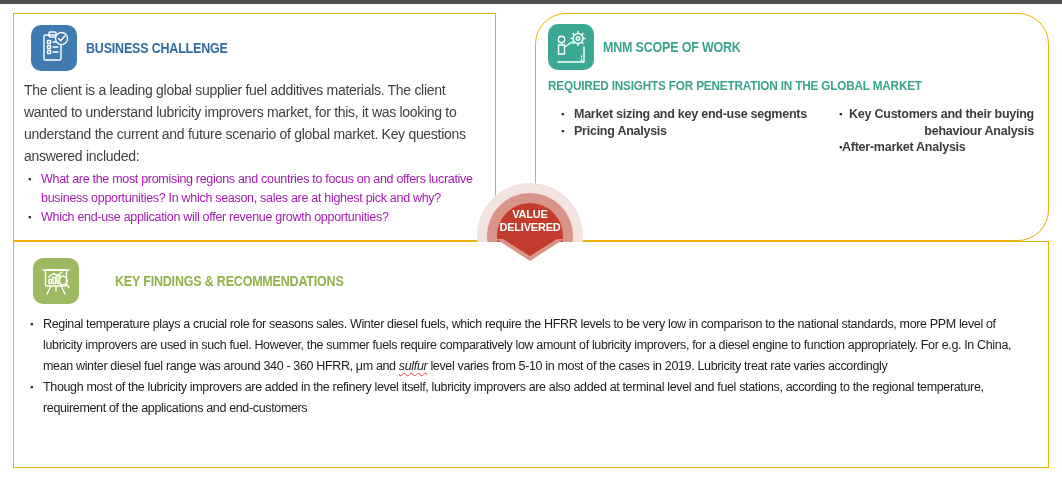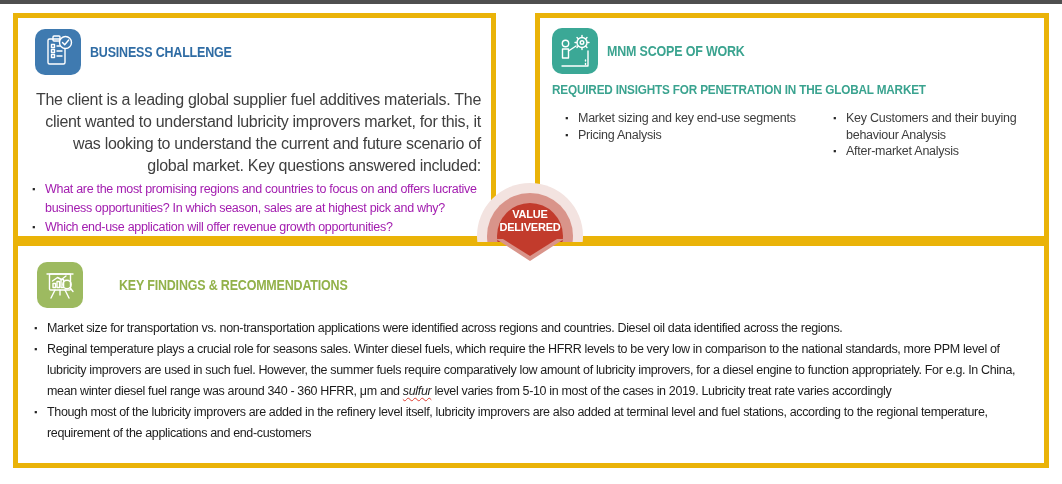--- a/index.html
+++ b/index.html
@@ -2,66 +2,66 @@
 <html><head>
 <meta charset="utf-8">
 <style>
   html,body { margin:0; padding:0; background:#fff; }
   .stage {
     position:relative; width:1062px; height:484px; background:#fff;
     font-family:"Liberation Sans", sans-serif; overflow:hidden;
   }
   .topbar { position:absolute; left:0; top:0; width:1062px; height:4px; }
   .card {
-    position:absolute; background:#fff; border:5px solid #eab308;
+    position:absolute; background:#fff; border:1px solid #eab308;
     box-sizing:border-box; z-index:1;
   }
   #card-business { left:13px;  top:13px;  width:483px;  height:228px; }
-  #card-scope    { left:535px; top:13px;  width:514px;  height:228px; }
+  #card-scope    { left:535px; top:13px;  width:514px;  height:228px;border-radius:31px; }
   #card-findings { left:13px;  top:241px; width:1036px; height:227px; }
 
   .card-header { display:flex; align-items:center; gap:9px; }
   #card-business .card-header { margin:11px 0 0 17px; }
   #card-scope    .card-header { margin:10px 0 0 12px; }
   #card-findings .card-header { margin:16px 0 0 19px;gap:36px; }
 
   .icon-tile {
     width:46px; height:46px; border-radius:10px; flex:0 0 auto;
     display:flex; align-items:center; justify-content:center;
   }
   .icon-tile svg { display:block; }
   .panel-title {
     font-weight:bold; font-size:14.5px; letter-spacing:-0.2px;
     transform:scaleX(0.86); transform-origin:left center;
     white-space:nowrap; display:inline-block;
   }
 
   .bc-body {
-    margin:14px 10px 0 10px; font-size:16px; line-height:22px;
-    color:#3f3f3f; letter-spacing:-0.3px;text-align:right;
+    margin:8px 10px 0 10px; font-size:14px; line-height:22px;
+    color:#3f3f3f; letter-spacing:-0.3px;
   }
   .b-row { display:flex; }
   .b-row::before {
     content:"\25AA"; font-size:9px; width:13px; flex:0 0 auto;
     line-height:inherit; color:#222;
   }
   .bc-list {
     margin:3px 6px 0 14px; font-size:12.5px; line-height:19px;
     color:#a21caf; letter-spacing:-0.3px;
   }
 
   .scope-sub {
     margin:8px 0 0 12px; font-weight:bold; font-size:13.5px;
     letter-spacing:-0.2px; transform:scaleX(0.87); transform-origin:left center;
     white-space:nowrap; display:inline-block;
   }
   .scope-cols { display:flex; margin:12px 0 0 25px; }
-  .scope-col { font-size:12.5px; line-height:16.5px; color:#3d3d3d; letter-spacing:-0.25px; }
+  .scope-col { font-size:12.5px; line-height:16.5px; color:#3d3d3d; letter-spacing:-0.25px;font-weight:bold; }
   .scope-col.left  { width:268px; }
-  .scope-col.right { width:205px; }
+  .scope-col.right { width:205px;text-align:right; }
 
   .kf-list {
     margin:10px 18px 0 16px; font-size:12.5px; line-height:21px;
     color:#1d1d1d; letter-spacing:-0.35px;
   }
 
   .badge { position:absolute; left:452px; top:168px; z-index:5; }
   .badge text {
     font-family:"Liberation Sans", sans-serif; font-weight:bold;
     font-size:11px; fill:#ffffff; text-anchor:middle; letter-spacing:-0.2px;
@@ -169,23 +169,20 @@
           <line x1="33" y1="25.8" x2="36" y2="29.5"></line>
           <line x1="18" y1="28" x2="14" y2="36"></line>
           <line x1="28" y1="28" x2="32" y2="36"></line>
           <line x1="23" y1="28" x2="23" y2="33"></line>
         </svg>
       </div>
       <span class="panel-title" style="color: rgb(146, 177, 74);">KEY FINDINGS &amp; RECOMMENDATIONS</span>
     </div>
     <div class="kf-list">
       <div class="b-row">
-        <span>Market size for transportation vs. non-transportation applications were identified across regions and countries. Diesel oil data identified across the regions.</span>
-      </div>
-      <div class="b-row">
         <span>Reginal temperature plays a crucial role for seasons sales. Winter diesel fuels, which require the HFRR levels to be very low in comparison to the national standards, more PPM level of lubricity improvers are used in such fuel. However, the summer fuels require comparatively low amount of lubricity improvers, for a diesel engine to function appropriately. For e.g. In China, mean winter diesel fuel range was around 340 - 360 HFRR, μm and <span class="misspell">sulfur</span> level varies from 5-10 in most of the cases in 2019. Lubricity treat rate varies accordingly</span>
       </div>
       <div class="b-row">
         <span>Though most of the lubricity improvers are added in the refinery level itself, lubricity improvers are also added at terminal level and fuel stations, according to the regional temperature, requirement of the applications and end-customers</span>
       </div>
     </div>
   </div>
 
   <svg class="badge" width="156" height="96" viewBox="0 0 156 96">
     <defs>

